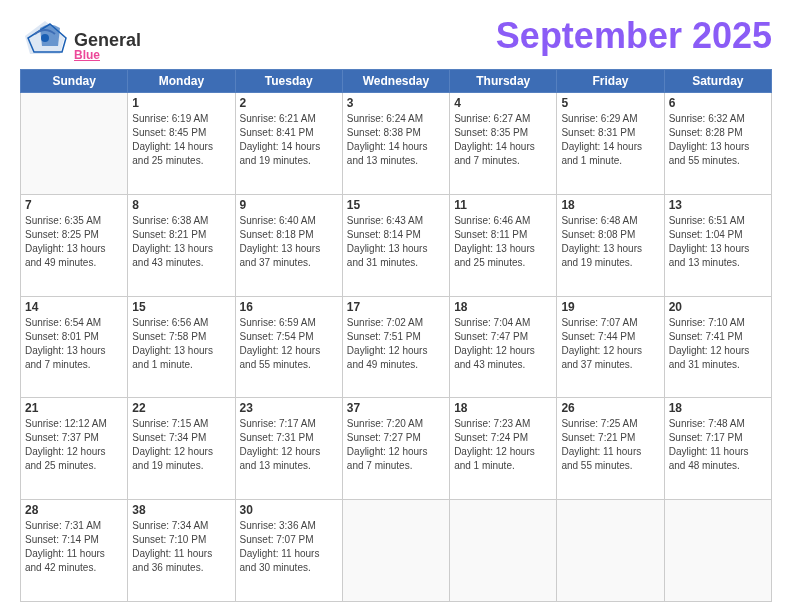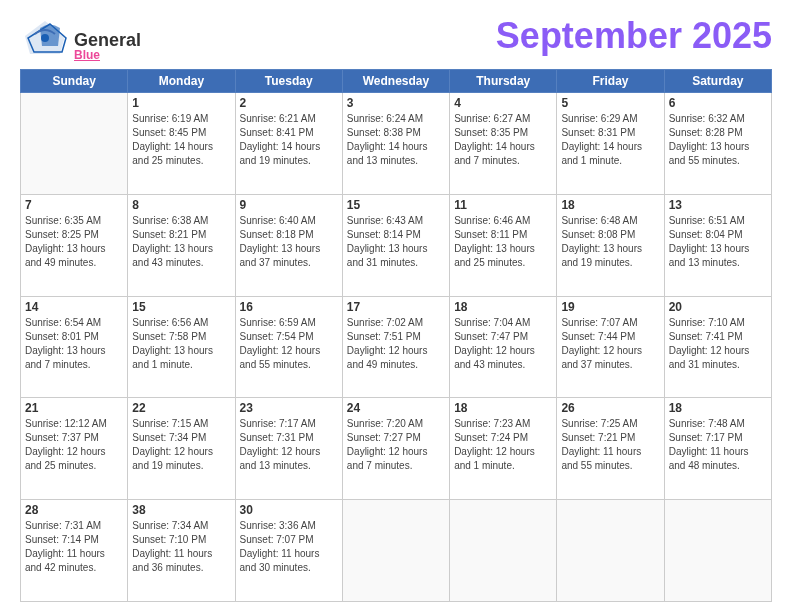--- a/index.html
+++ b/index.html
@@ -222,21 +222,21 @@
           <td>
             <span class="day-number">18</span>
             <div class="day-info">Sunrise: 6:48 AM
 Sunset: 8:08 PM
 Daylight: 13 hours
 and 19 minutes.</div>
           </td>
           <td>
             <span class="day-number">13</span>
             <div class="day-info">Sunrise: 6:51 AM
-Sunset: 8:04 PM
+Sunset: 1:04 PM
 Daylight: 13 hours
 and 13 minutes.</div>
           </td>
         </tr>
         <tr>
           <td>
             <span class="day-number">14</span>
             <div class="day-info">Sunrise: 6:54 AM
 Sunset: 8:01 PM
 Daylight: 13 hours
@@ -301,21 +301,21 @@
 and 19 minutes.</div>
           </td>
           <td>
             <span class="day-number">23</span>
             <div class="day-info">Sunrise: 7:17 AM
 Sunset: 7:31 PM
 Daylight: 12 hours
 and 13 minutes.</div>
           </td>
           <td>
-            <span class="day-number">24</span>
+            <span class="day-number">37</span>
             <div class="day-info">Sunrise: 7:20 AM
 Sunset: 7:27 PM
 Daylight: 12 hours
 and 7 minutes.</div>
           </td>
           <td>
             <span class="day-number">18</span>
             <div class="day-info">Sunrise: 7:23 AM
 Sunset: 7:24 PM
 Daylight: 12 hours

